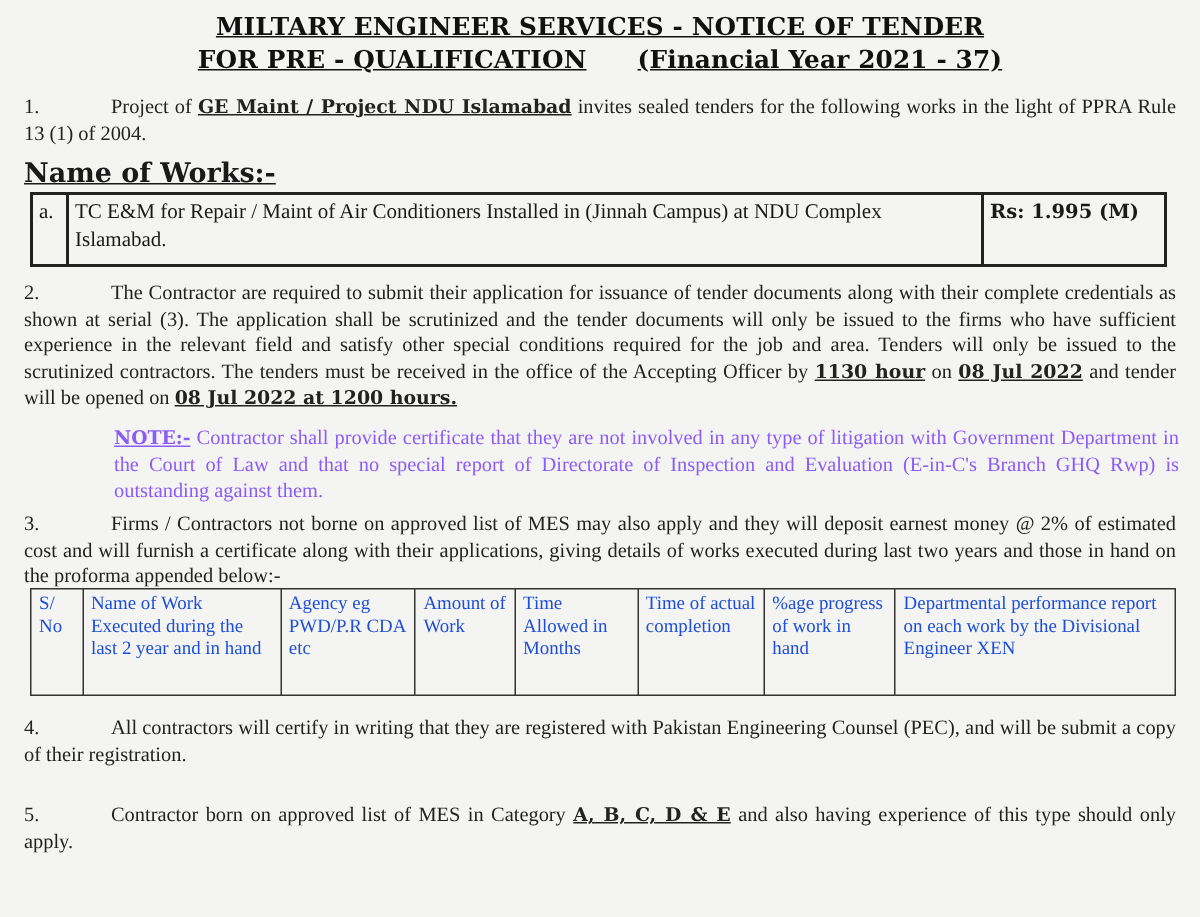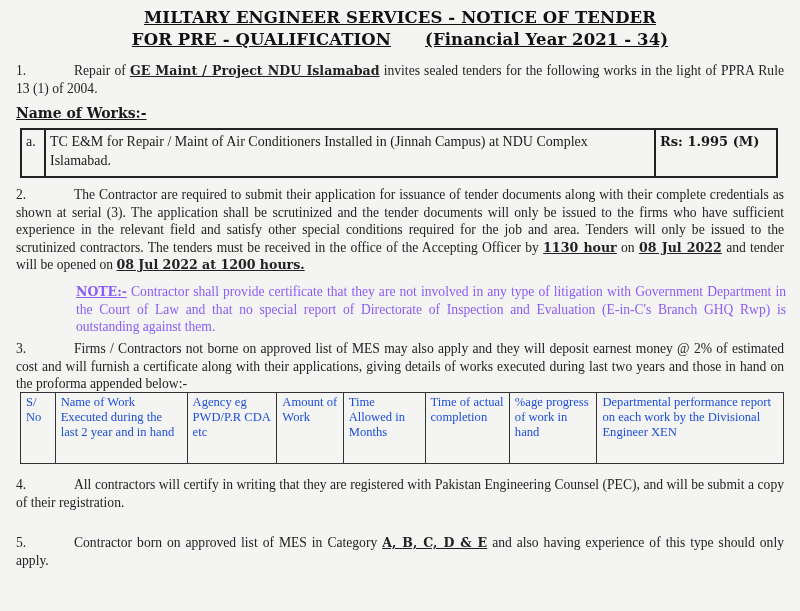--- a/index.html
+++ b/index.html
@@ -24,21 +24,21 @@
 
   .para {
     position: absolute; left: 16px; width: 768px;
     font-size: 13.6px; line-height: 17.5px; text-align: justify; color: #222;
   }
   .para .num { display: inline-block; width: 58px; }
   .u { text-decoration: underline; font-weight: bold; font-family: "DejaVu Serif", serif; font-size: 12.6px; }
 
   .now-heading {
     position: absolute; left: 16px; top: 105px;
-    font-family: "DejaVu Serif", serif; font-weight: bold; font-size: 14px;
+    font-family: "DejaVu Serif", serif; font-weight: bold; font-size: 18px;
     text-decoration: underline;
   }
 
   table.works {
     position: absolute; left: 20px; top: 128px; width: 758px;
     border-collapse: collapse; font-size: 14px;
   }
   table.works td { border: 2px solid #222; vertical-align: top; padding: 2px 4px; line-height: 19px; }
   table.works td.idx { width: 14px; }
   table.works td.desc { width: 600px; }
@@ -61,25 +61,25 @@
 </style>
 </head>
 <body>
 
 <div class="page">
 
   <div class="title t1">
     <span>MILTARY ENGINEER SERVICES - NOTICE OF TENDER</span>
   </div>
   <div class="title t2">
-    <span>FOR PRE - QUALIFICATION</span><span class="gap"></span><span>(Financial Year 2021 - 34)</span>
+    <span>FOR PRE - QUALIFICATION</span><span class="gap"></span><span>(Financial Year 2021 - 37)</span>
   </div>
 
   <div class="para" style="top:62px;">
-    <span class="num">1.</span><span>Repair of </span><span class="u">GE Maint / Project NDU Islamabad</span><span> invites sealed tenders for the following works in the light of PPRA Rule 13 (1) of 2004.</span>
+    <span class="num">1.</span><span>Project of </span><span class="u">GE Maint / Project NDU Islamabad</span><span> invites sealed tenders for the following works in the light of PPRA Rule 13 (1) of 2004.</span>
   </div>
 
   <div class="now-heading">Name of Works:-</div>
 
   <table class="works">
     <tbody>
         <tr>
       <td class="idx">a.</td>
       <td class="desc">TC E&amp;M for Repair / Maint of Air Conditioners Installed in (Jinnah Campus) at NDU Complex Islamabad.</td>
       <td class="amt">Rs:  1.995  (M)</td>

